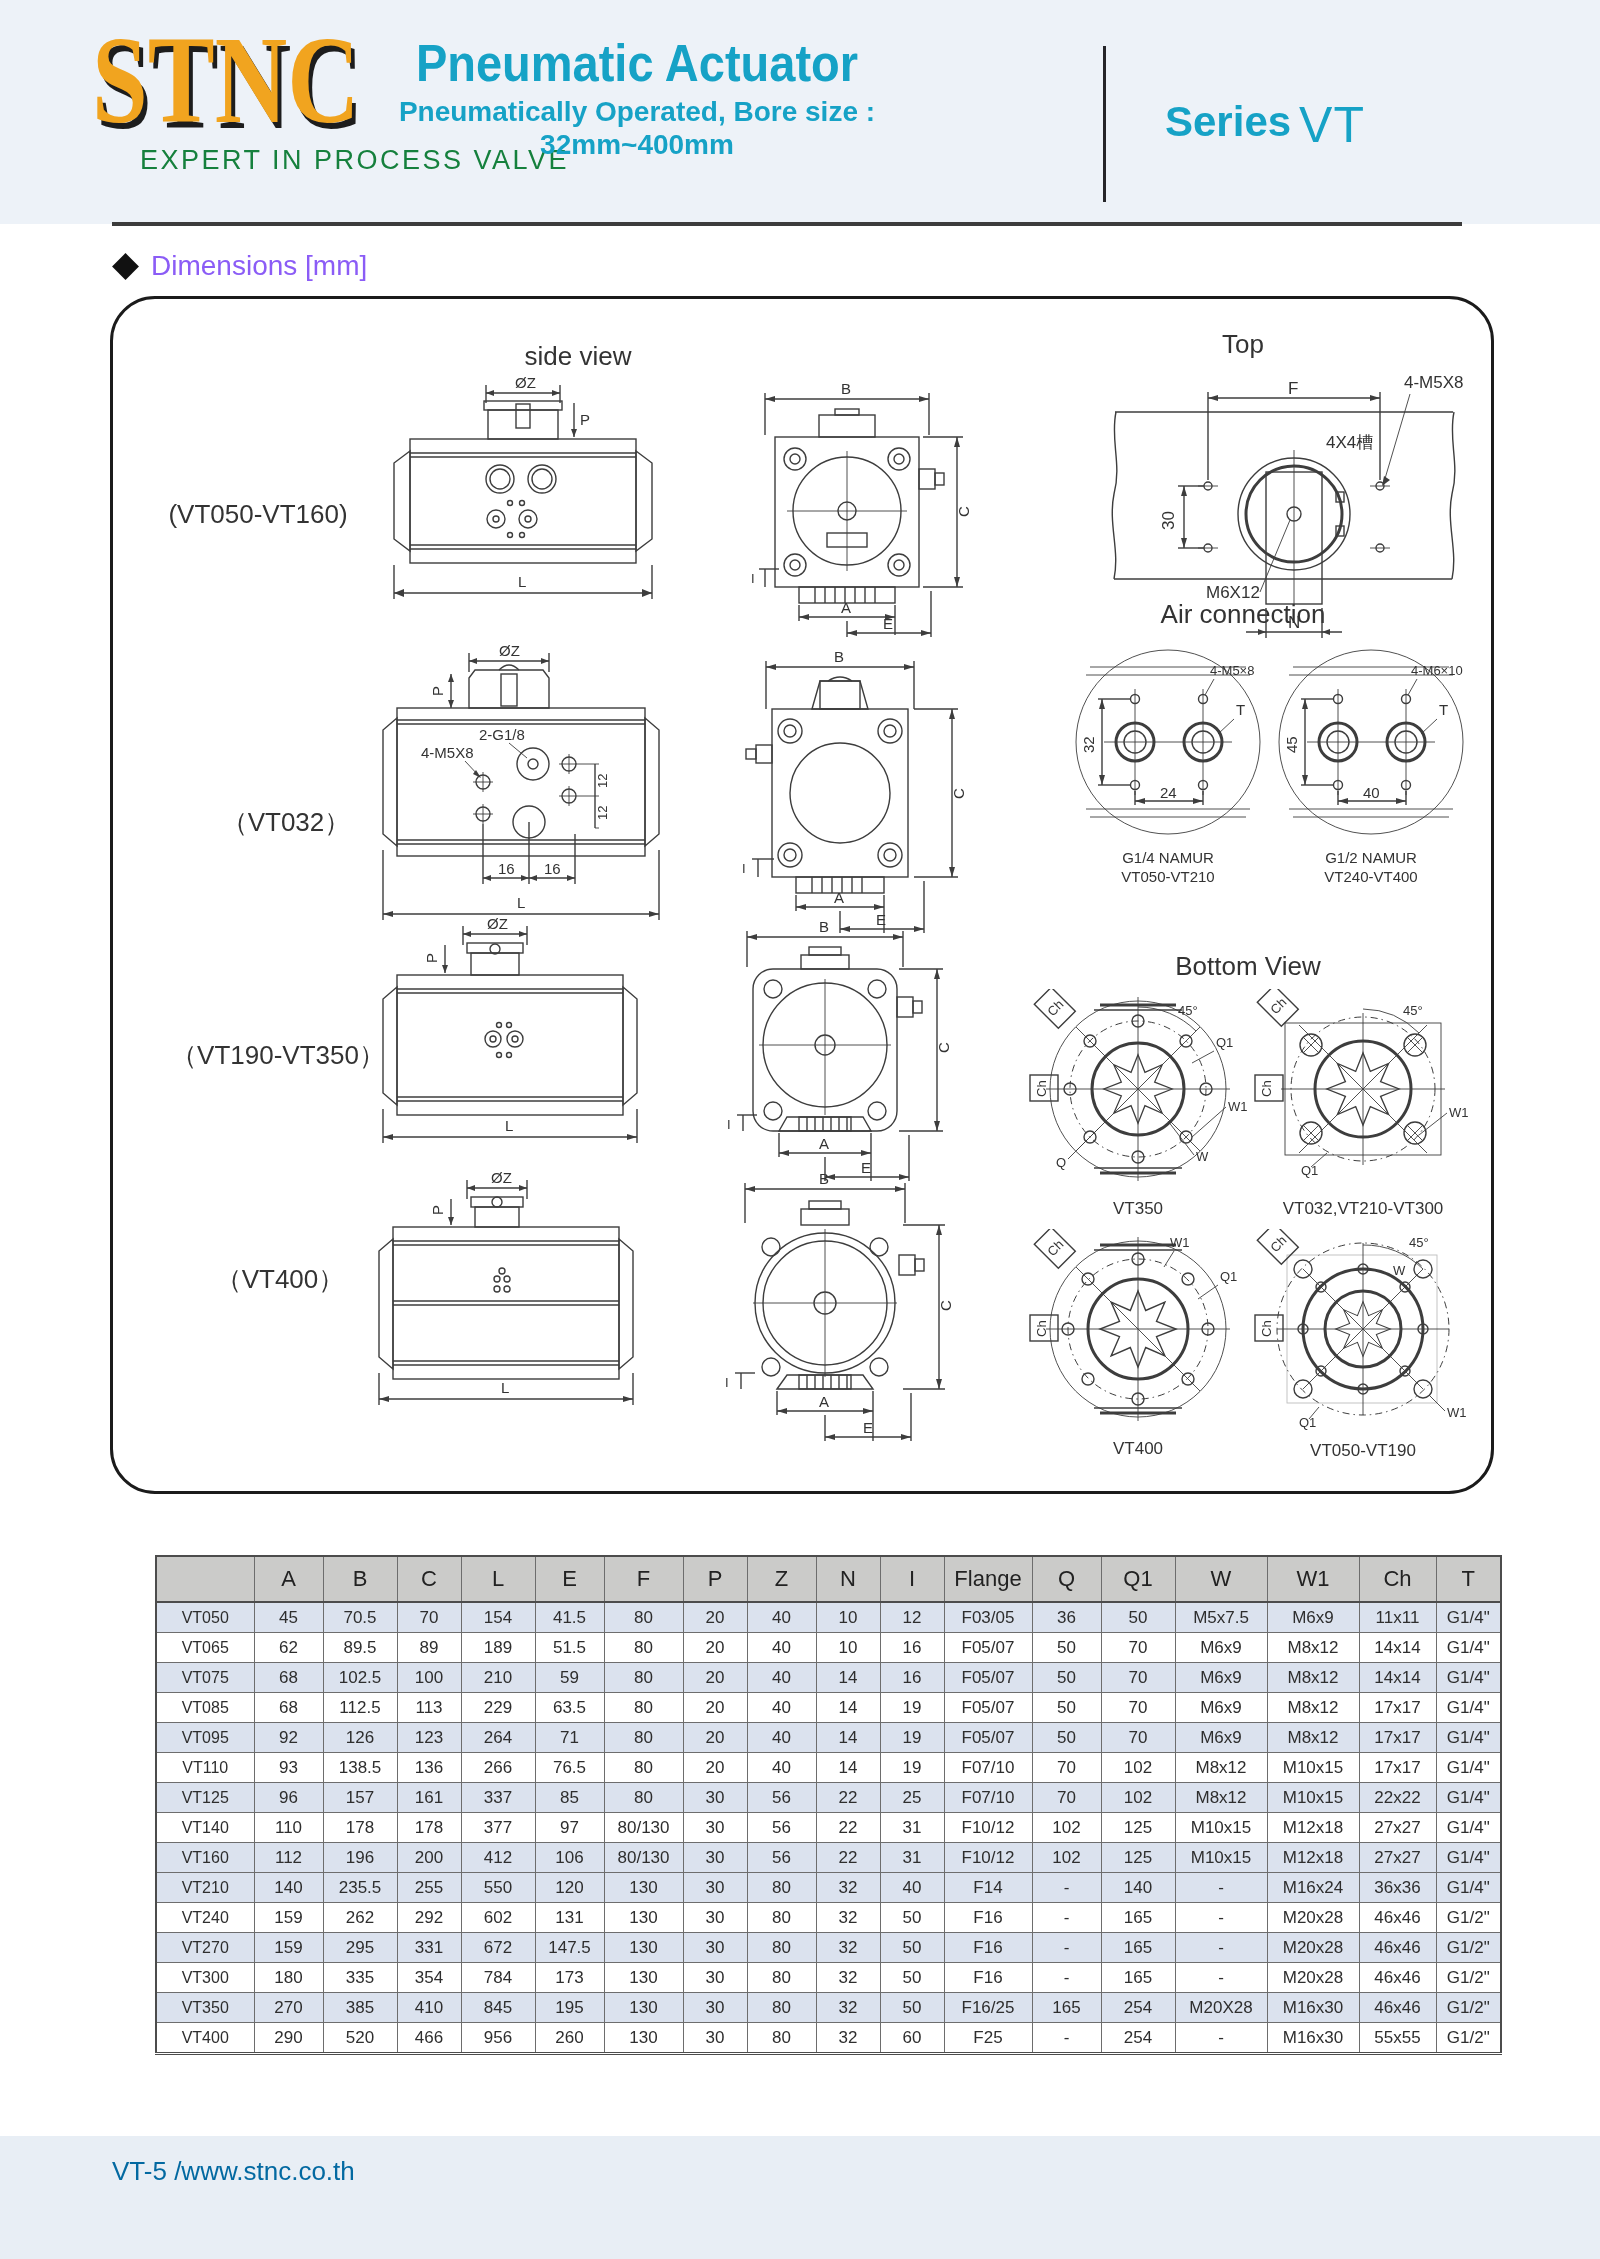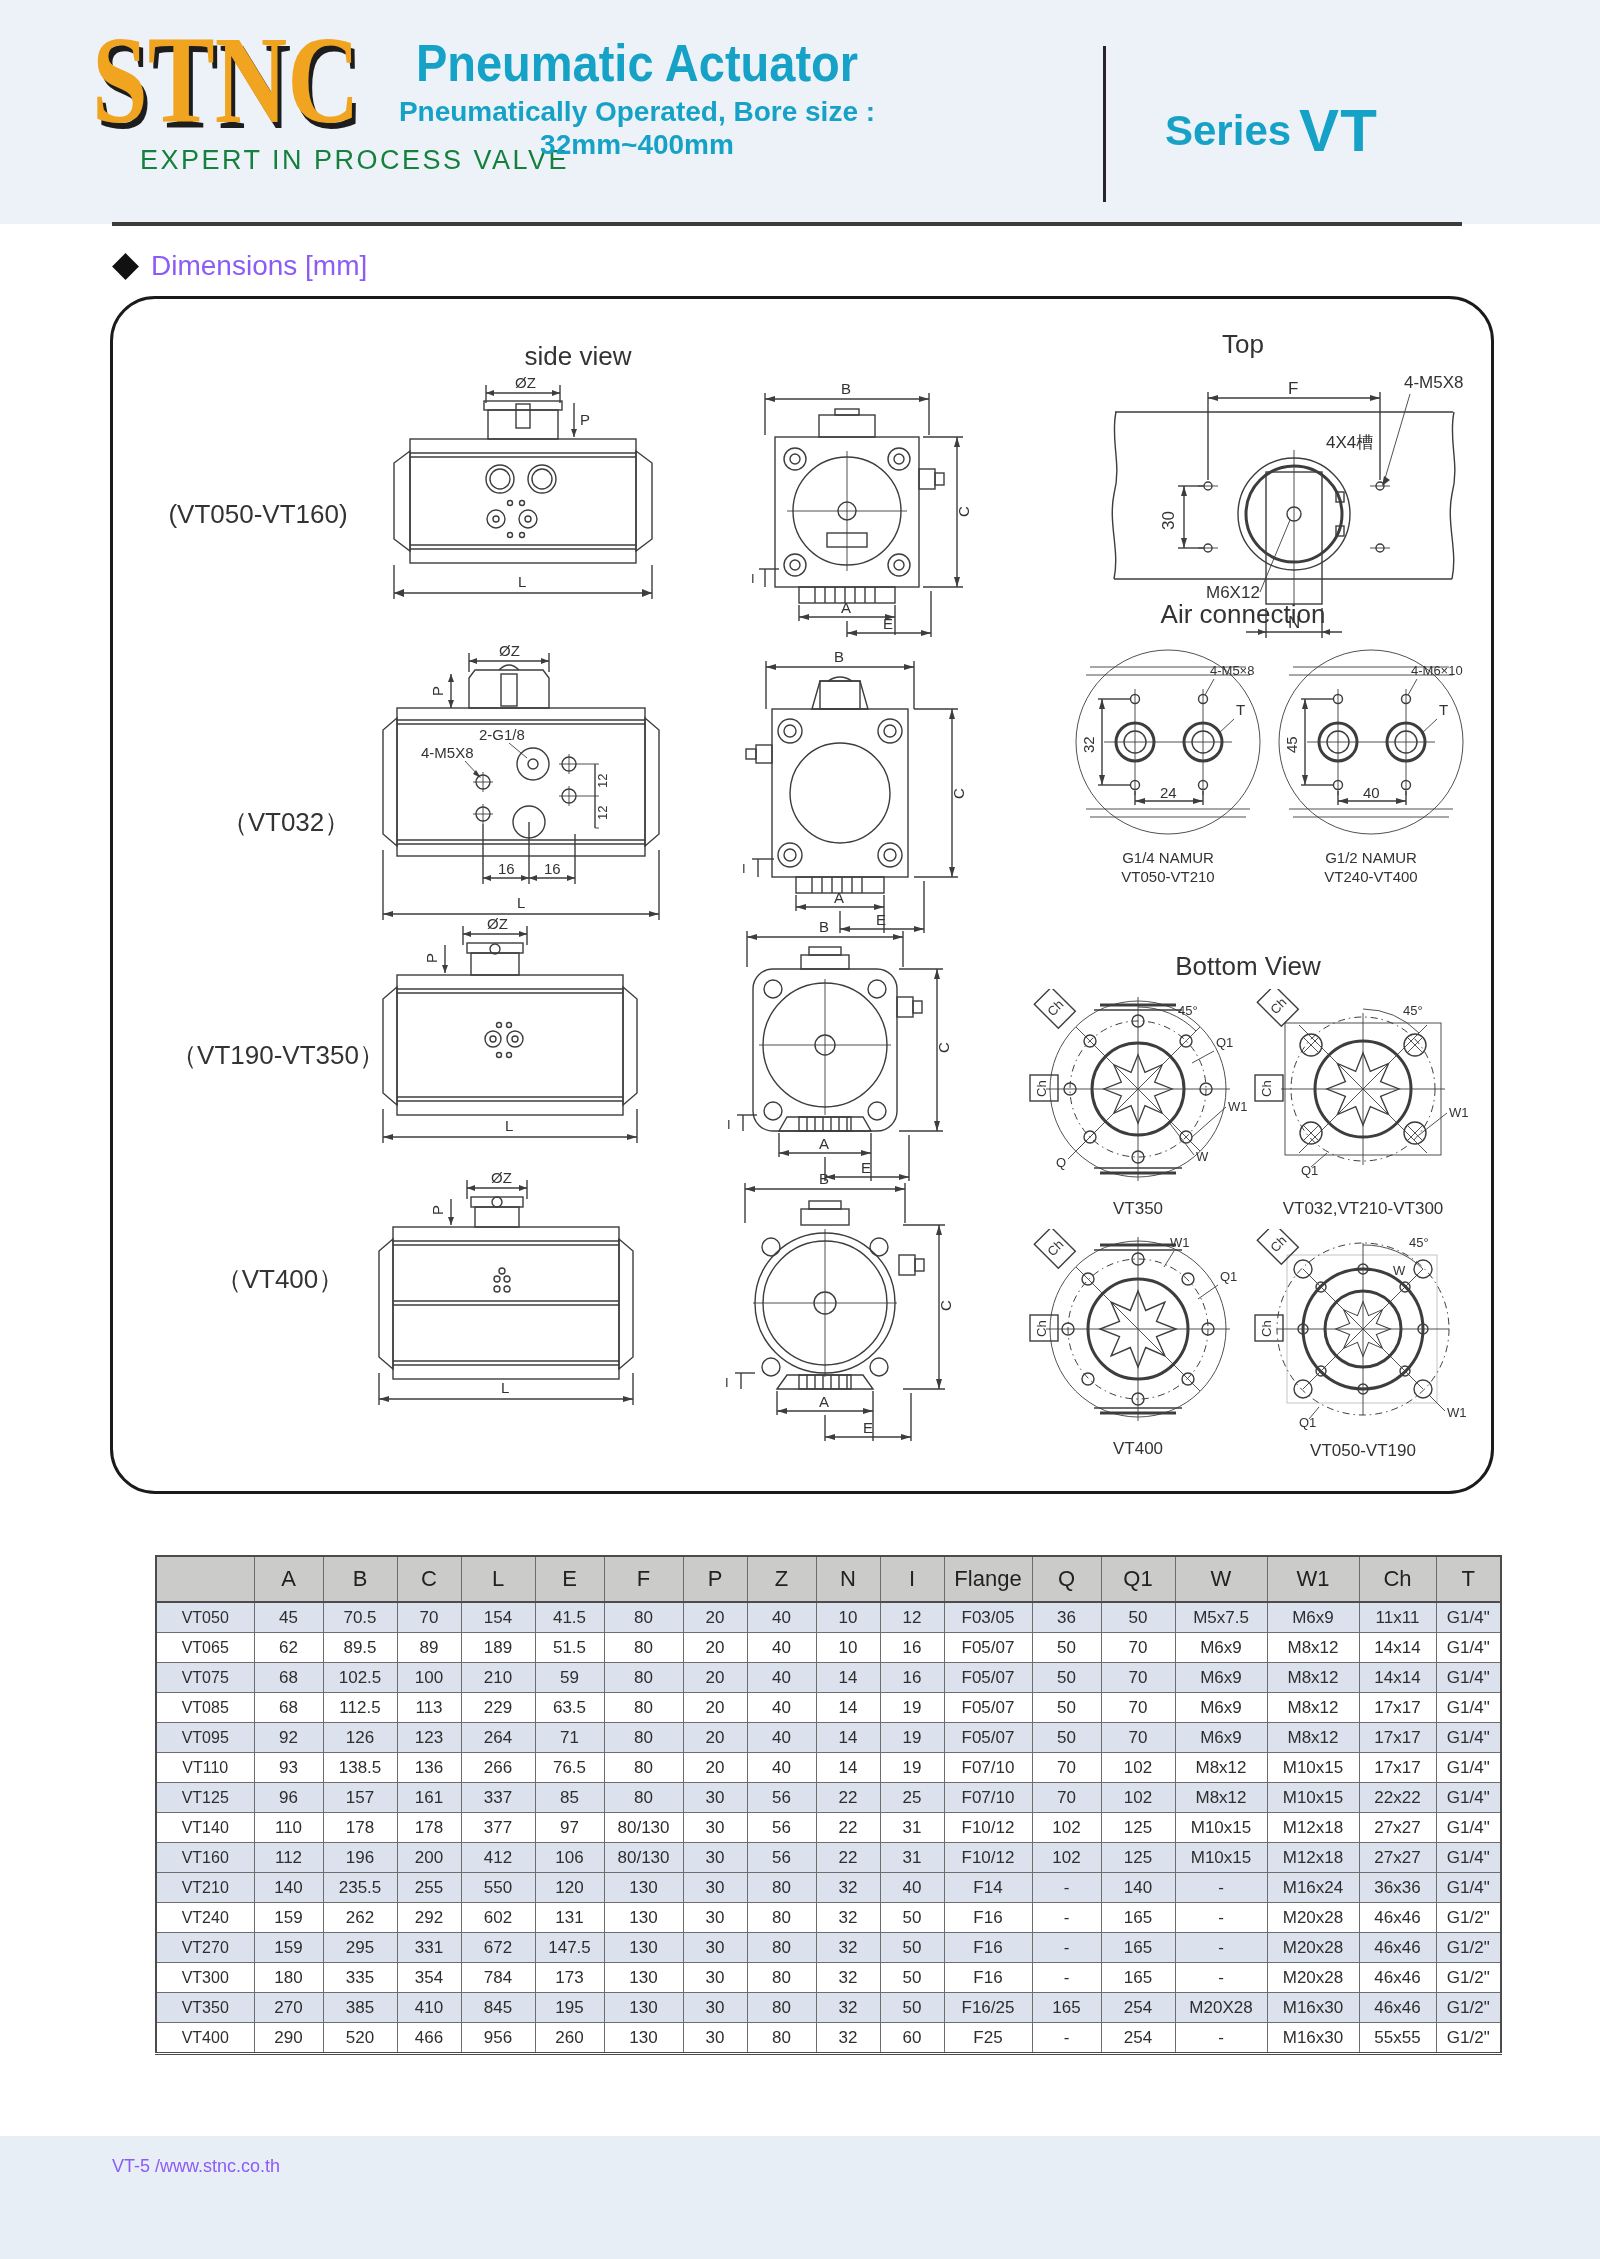--- a/index.html
+++ b/index.html
@@ -14,21 +14,21 @@
         transform:scaleX(0.66) scaleY(0.82);transform-origin:left top;
         text-shadow:6px 7px 0 #1d1d1d;}
   .tagline{position:absolute;top:145px;left:140px;font-size:27px;color:#15803d;letter-spacing:2.5px;}
   .title-block{position:absolute;top:38px;left:392px;width:490px;text-align:center;color:#16a2c6;}
   .title-main{font-size:47px;font-weight:bold;letter-spacing:0px;transform:scaleY(1.12);line-height:1.05;}
   .title-sub{font-size:28px;font-weight:bold;margin-top:9px;line-height:1.15;}
   .title-sub2{font-size:28px;font-weight:bold;line-height:1.15;}
   .v-divider{position:absolute;top:46px;left:1103px;width:3px;height:156px;background:#26262a;}
   .series-block{position:absolute;top:96px;left:1165px;width:330px;color:#16a2c6;white-space:nowrap;}
   .series-word{font-size:42px;font-weight:bold;vertical-align:baseline;}
-  .series-vt{font-size:60px;font-weight:bold;letter-spacing:1px;vertical-align:-6px;margin-left:8px;text-align:right;}
+  .series-vt{font-size:50px;font-weight:normal;letter-spacing:1px;vertical-align:-6px;margin-left:8px;text-align:right;}
 
   
   .section-head{position:absolute;top:250px;left:116px;display:flex;align-items:center;color:#8b5cf6;}
   .diamond{width:19px;height:19px;background:#111;transform:rotate(45deg);margin-right:16px;}
   .section-title{font-size:28px;}
 
   
   .diagram-box{position:absolute;top:296px;left:110px;width:1378px;height:1192px;
                border:3px solid #1b1b1b;border-radius:45px;background:#fff;}
   .dlabel{position:absolute;font-size:26px;color:#333;text-align:center;}
@@ -49,21 +49,21 @@
   .dim-table td{border:1px solid #6d6d6d;height:29px;text-align:center;padding:0 2px;
                 white-space:nowrap;overflow:hidden;}
   .dim-table tr.alt td{background:#dbe2ee;}
   .dim-table td.model{font-size:16px;}
   .dim-table{border:2px solid #4c4c4c;}
   .dim-table thead th{border-bottom:2px solid #4c4c4c;}
   .dim-table tbody tr:last-child td{border-bottom:3px double #4c4c4c;}
 
   
   .footer-band{position:absolute;top:2136px;left:0;width:1600px;height:123px;background:#e8eef5;}
-  .footer-text{position:absolute;top:20px;left:112px;font-size:18px;color:#8b5cf6;}
+  .footer-text{position:absolute;top:20px;left:112px;font-size:26px;color:#0369a1;}
 </style>
 </head>
 <body>
 
 <div class="page">
 
   <div class="header-band">
     <div class="logo">STNC</div>
     <div class="tagline">EXPERT IN PROCESS VALVE</div>
     <div class="title-block">

